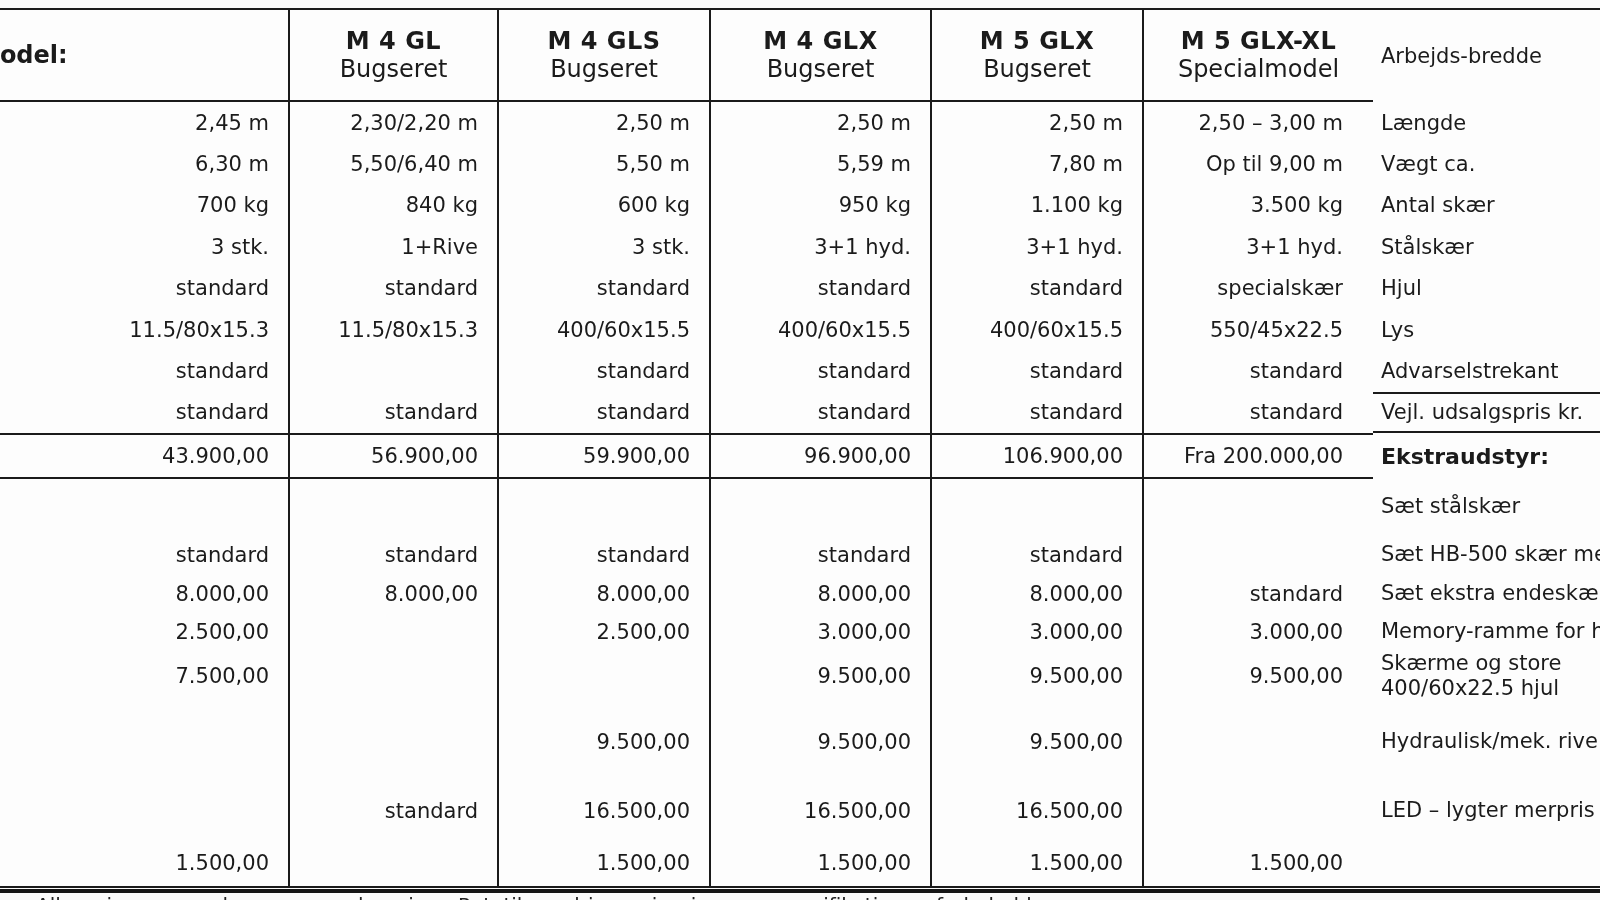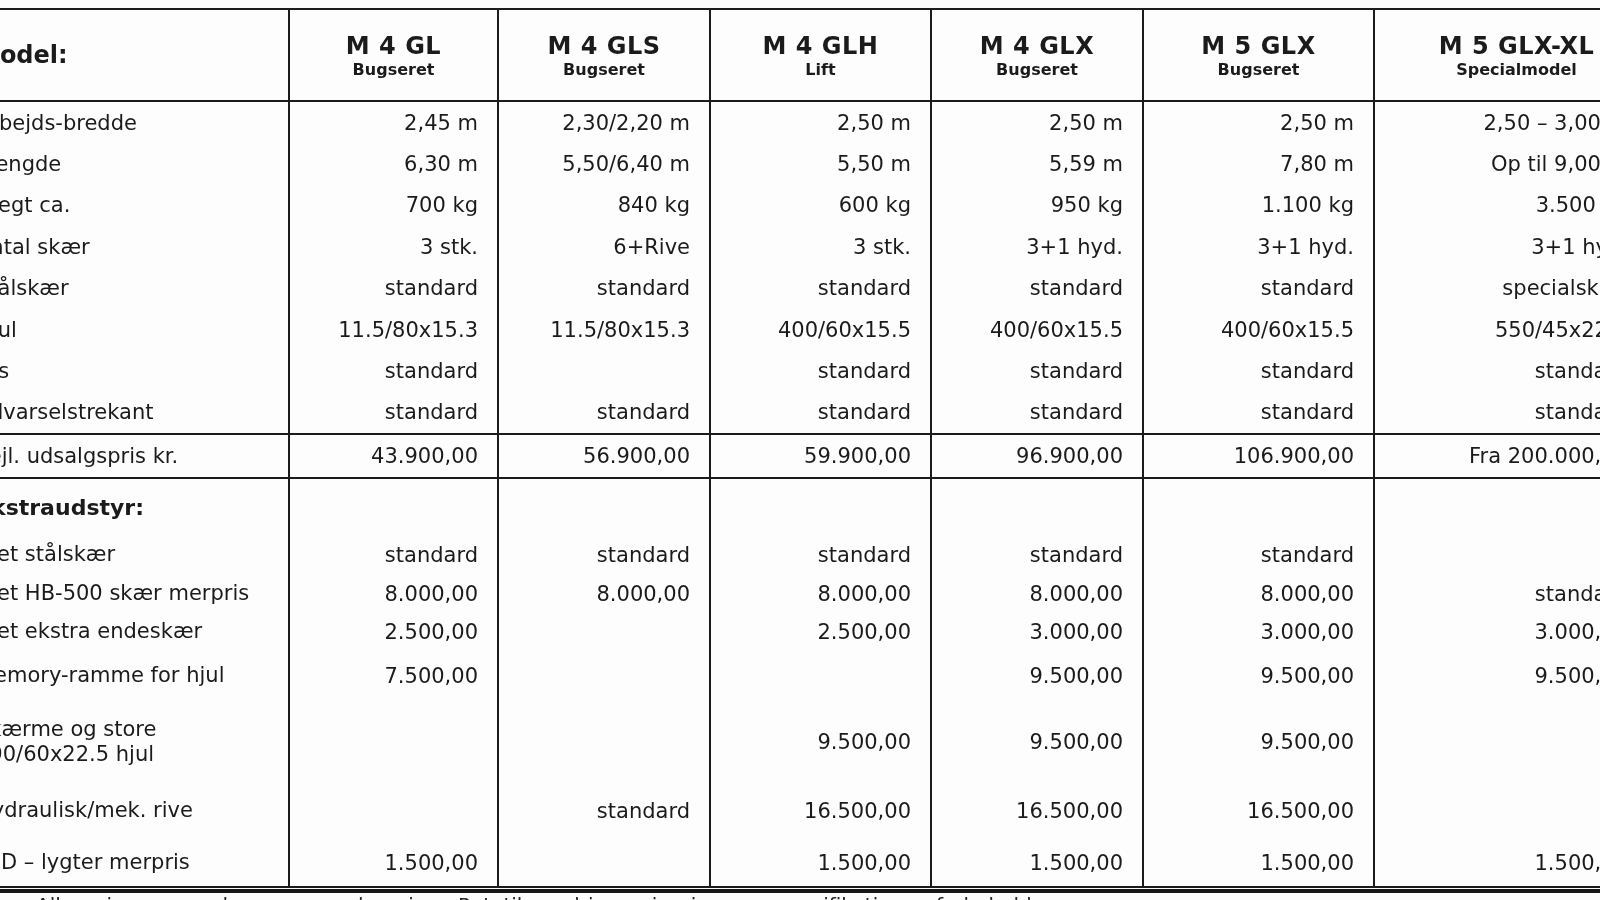--- a/index.html
+++ b/index.html
@@ -34,21 +34,21 @@
   }
   .lbl { justify-content: flex-start; padding-left: 8px; }
   .val { justify-content: flex-end; padding-right: 19px; }
   .xl  { padding-right: 30px; }
   .bl  { border-left: 2px solid #1b1b1b; }
   .hb  { border-bottom: 2px solid #1b1b1b; }
   .pt  { border-top: 2px solid #1b1b1b; }
   .pb  { border-bottom: 2px solid #1b1b1b; }
   .hdr { flex-direction: column; justify-content: center; text-align: right; gap: 0; }
   .hdr .model { font-weight: bold; font-size: 24px; letter-spacing: 0.5px; }
-  .hdr .type  { font-weight: bold; font-size: 16px; }
+  .hdr .type  { font-weight: normal; font-size: 24px; }
   .corner  { font-weight: bold; font-size: 24px; }
   .heading { font-weight: bold; font-size: 22px; }
   .pre { white-space: pre-line; line-height: 1.22; }
   #footer-divider {
     position: absolute;
     left: 0; top: 889px;
     width: 1600px; height: 4px;
     background: #151515;
   }
   #footer-note {
@@ -66,24 +66,20 @@
 <div id="sheet">
   <div id="price-table">
       <div class="cell lbl corner hb">Model:</div>
       <div class="cell hdr bl hb">
         <div class="model">M 4 GL</div>
         <div class="type">Bugseret</div>
       </div>
       <div class="cell hdr bl hb">
         <div class="model">M 4 GLS</div>
         <div class="type">Bugseret</div>
-      </div>
-      <div class="cell hdr bl hb">
-        <div class="model">M 4 GLH</div>
-        <div class="type">Lift</div>
       </div>
       <div class="cell hdr bl hb">
         <div class="model">M 4 GLX</div>
         <div class="type">Bugseret</div>
       </div>
       <div class="cell hdr bl hb">
         <div class="model">M 5 GLX</div>
         <div class="type">Bugseret</div>
       </div>
       <div class="cell hdr bl hb">
@@ -106,21 +102,21 @@
       <div class="cell val bl xl">Op til 9,00 m</div>
       <div class="cell lbl">Vægt ca.</div>
       <div class="cell val bl">700 kg</div>
       <div class="cell val bl">840 kg</div>
       <div class="cell val bl">600 kg</div>
       <div class="cell val bl">950 kg</div>
       <div class="cell val bl">1.100 kg</div>
       <div class="cell val bl xl">3.500 kg</div>
       <div class="cell lbl">Antal skær</div>
       <div class="cell val bl">3 stk.</div>
-      <div class="cell val bl">6+Rive</div>
+      <div class="cell val bl">1+Rive</div>
       <div class="cell val bl">3 stk.</div>
       <div class="cell val bl">3+1 hyd.</div>
       <div class="cell val bl">3+1 hyd.</div>
       <div class="cell val bl xl">3+1 hyd.</div>
       <div class="cell lbl">Stålskær</div>
       <div class="cell val bl">standard</div>
       <div class="cell val bl">standard</div>
       <div class="cell val bl">standard</div>
       <div class="cell val bl">standard</div>
       <div class="cell val bl">standard</div>

